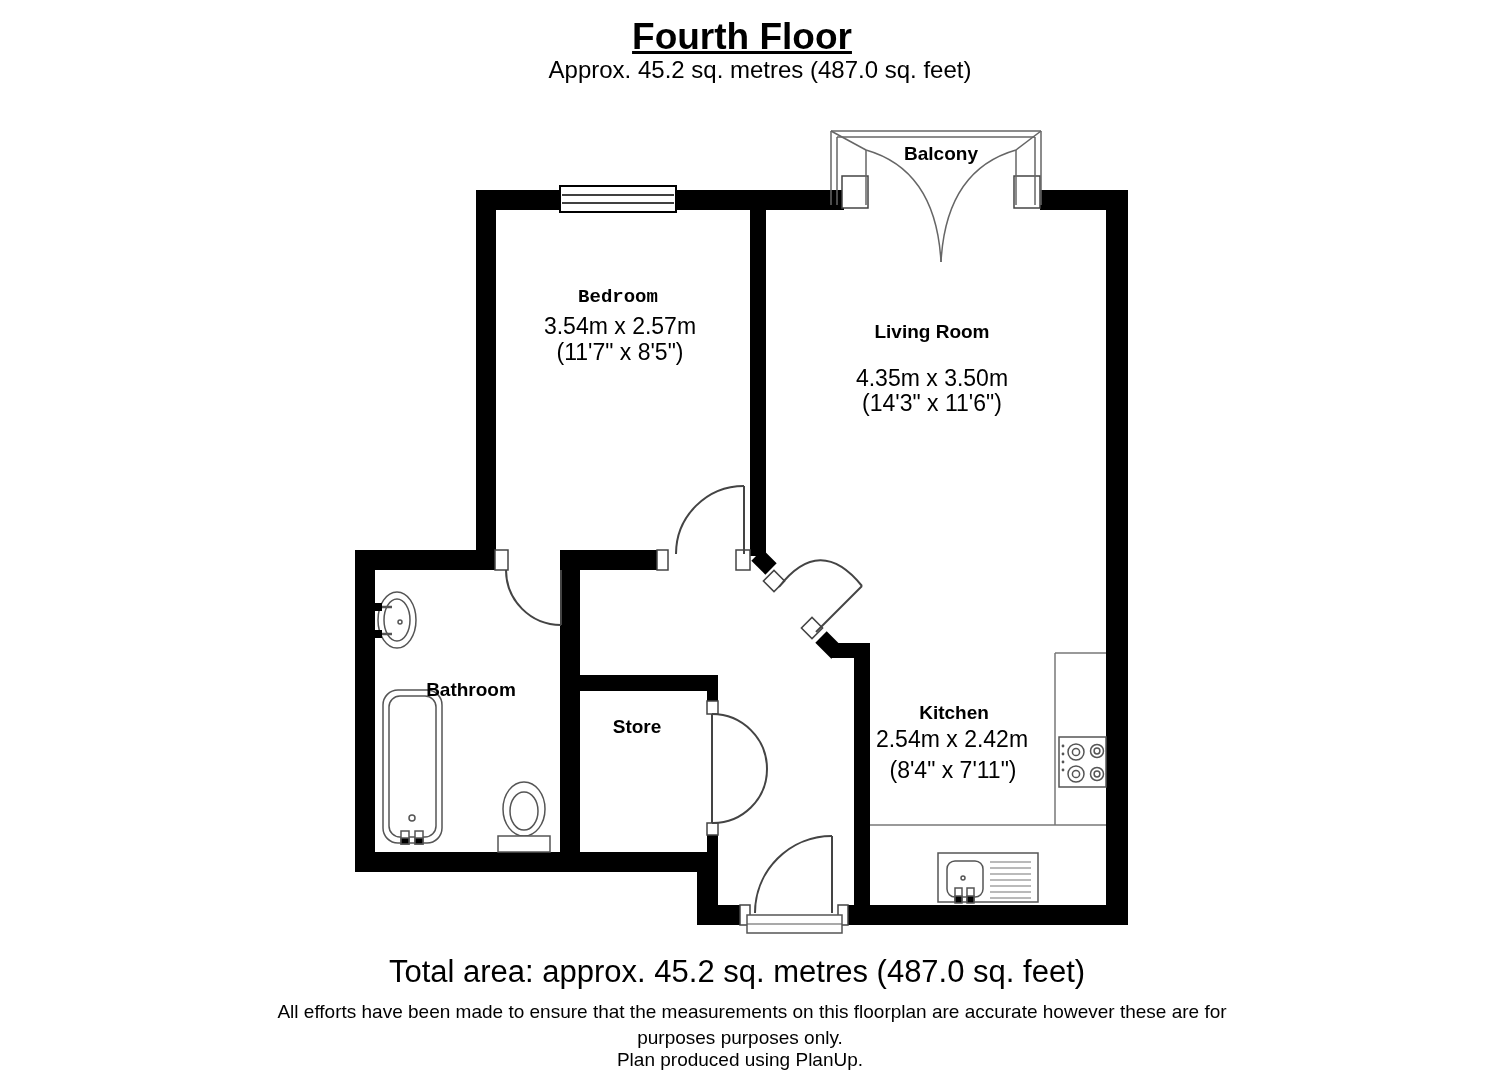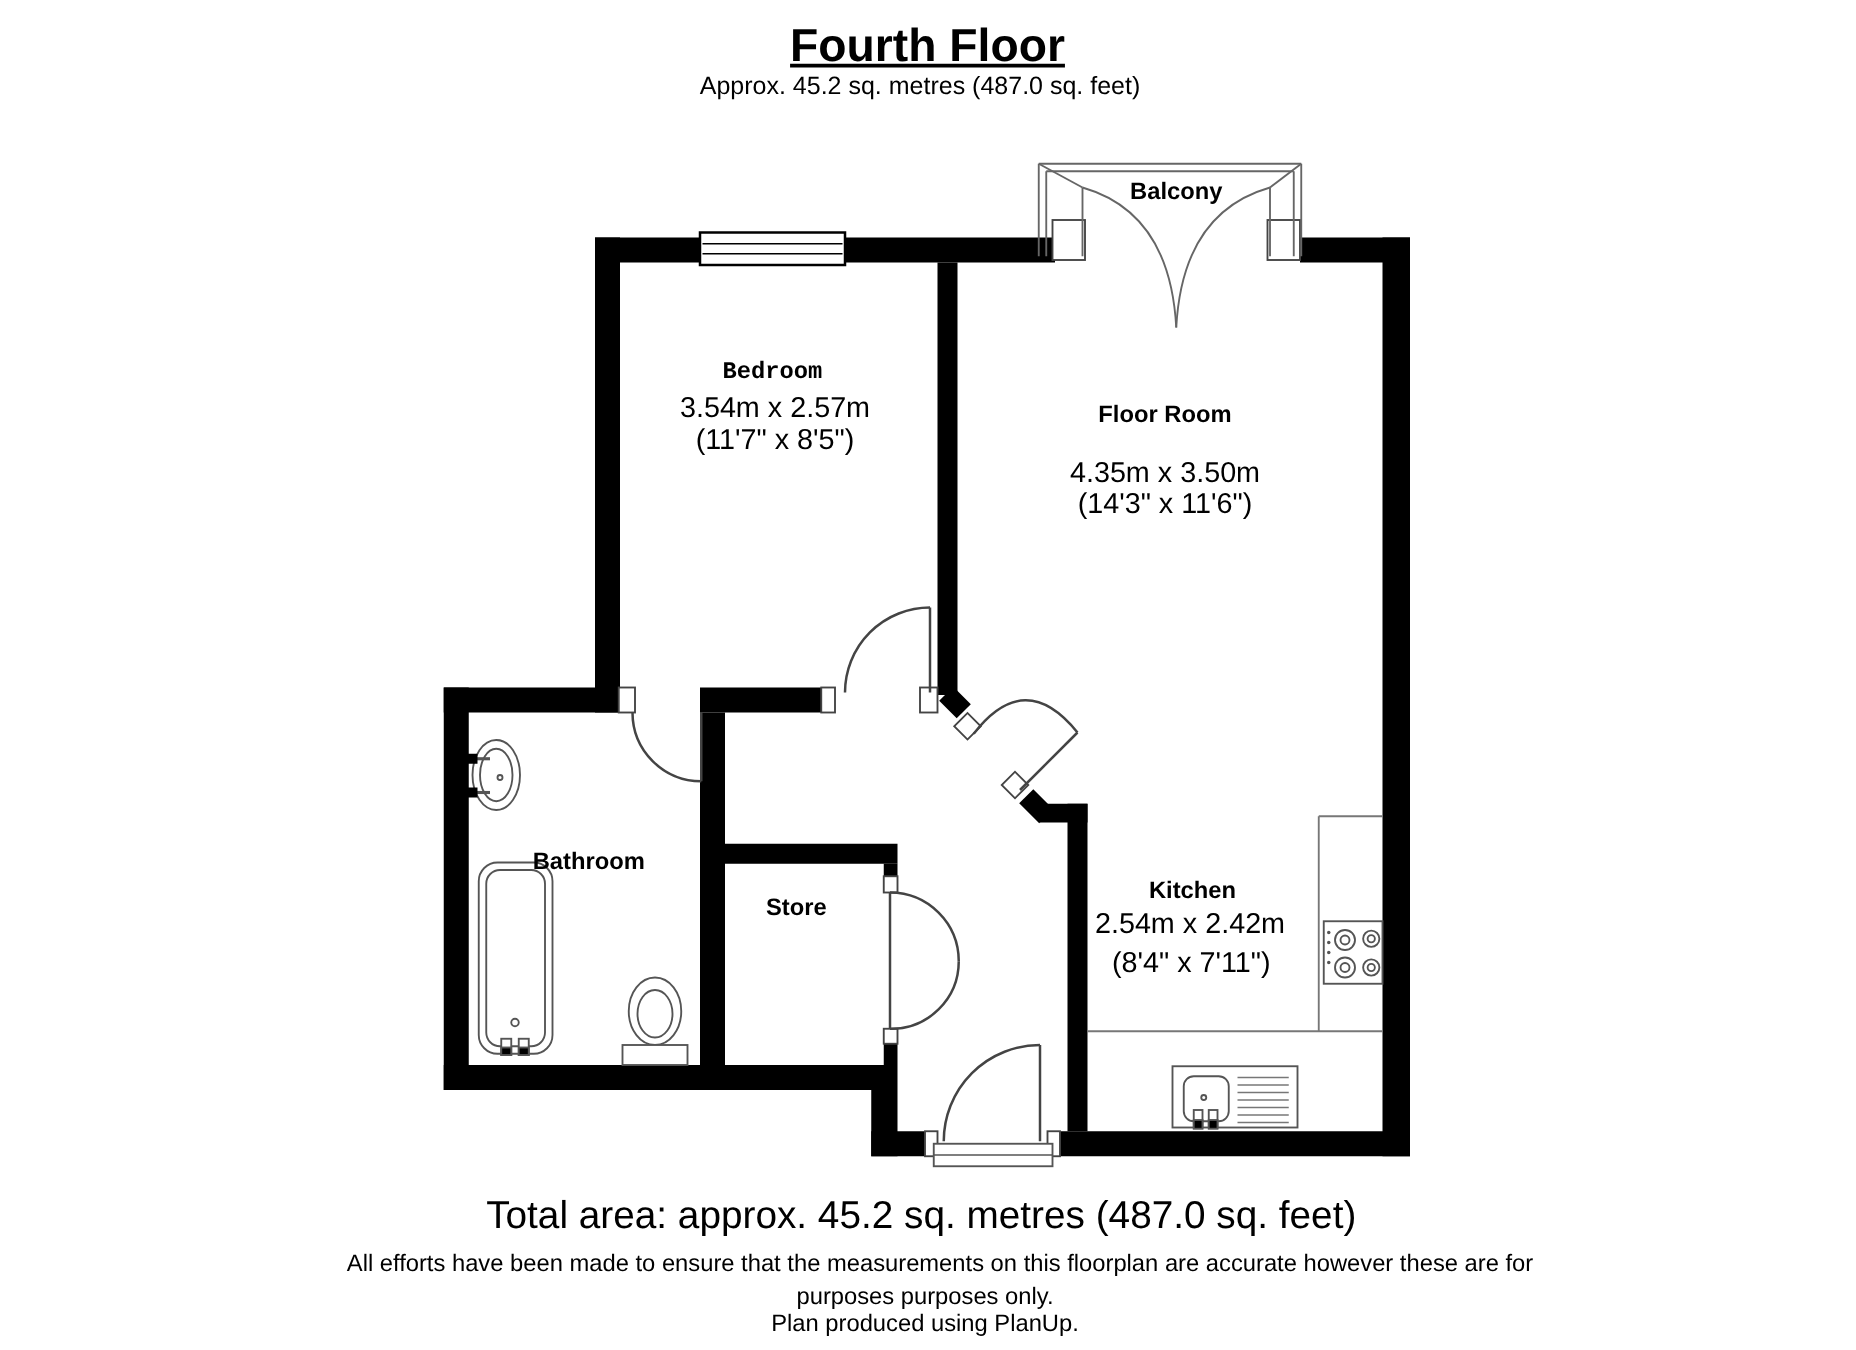--- a/index.html
+++ b/index.html
@@ -3,21 +3,21 @@
 <meta charset="utf-8">
 <style>
   html,body { margin:0; padding:0; background:#fff; }
   .canvas {
     position:relative; width:1485px; height:1080px; background:#fff;
     font-family:"Liberation Sans", sans-serif; color:#000; overflow:hidden;
   }
   svg.plan { position:absolute; left:0; top:0; }
   .label { position:absolute; transform:translate(-50%,-50%); white-space:nowrap; text-align:center; color:#000; }
   .page-title   { font-size:37px; font-weight:bold;text-decoration:underline; }
-  .page-sub     { font-size:20px; }
+  .page-sub     { font-size:24px;margin-left:24px; }
   .room-title   { font-size:19px; font-weight:bold; }
   .room-dim     { font-size:23px; }
   .living-title { white-space:normal; width:160px; line-height:1.12; }
   .total-area   { font-size:31px; }
   .disclaimer   { font-size:19px; }
 </style>
 </head>
 <body>
 
 <div class="canvas">
@@ -184,21 +184,21 @@
 
   <div class="label page-title" style="left:742px; top:37px;">Fourth Floor</div>
   <div class="label page-sub" style="left:736px; top:70px;">Approx. 45.2 sq. metres (487.0 sq. feet)</div>
 
   <div class="label room-title" style="left:941px; top:154px;">Balcony</div>
 
   <div class="label room-title" style="left:618px; top:297px;font-family:Liberation Mono, monospace;">Bedroom</div>
   <div class="label room-dim" style="left:620px; top:326px;">3.54m x 2.57m</div>
   <div class="label room-dim" style="left:620px; top:352px;">(11'7" x 8'5")</div>
 
-  <div class="label room-title living-title" style="left:932px; top:332px;">Floor Room</div>
+  <div class="label room-title living-title" style="left:932px; top:332px;">Living Room</div>
   <div class="label room-dim" style="left:932px; top:378px;">4.35m x 3.50m</div>
   <div class="label room-dim" style="left:932px; top:403px;">(14'3" x 11'6")</div>
 
   <div class="label room-title" style="left:471px; top:690px;">Bathroom</div>
 
   <div class="label room-title" style="left:637px; top:727px;">Store</div>
 
   <div class="label room-title" style="left:954px; top:713px;">Kitchen</div>
   <div class="label room-dim" style="left:952px; top:739px;">2.54m x 2.42m</div>
   <div class="label room-dim" style="left:953px; top:770px;">(8'4" x 7'11")</div>

